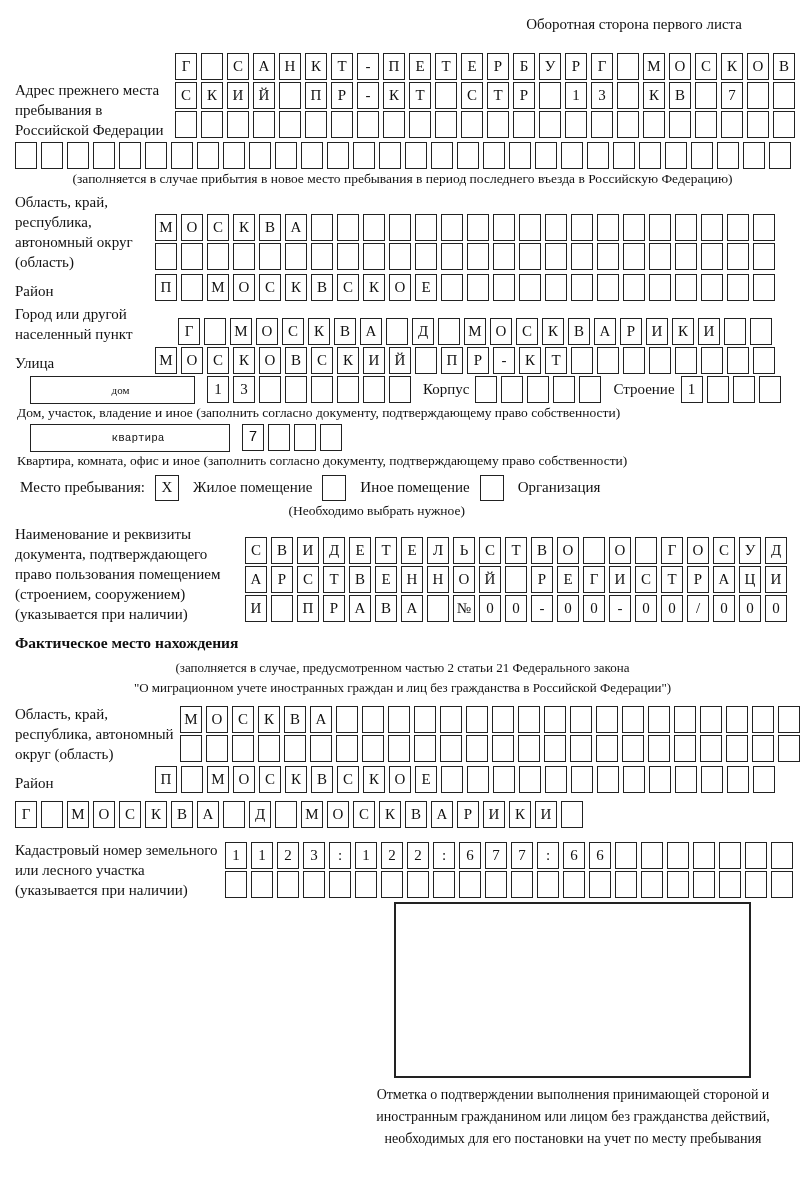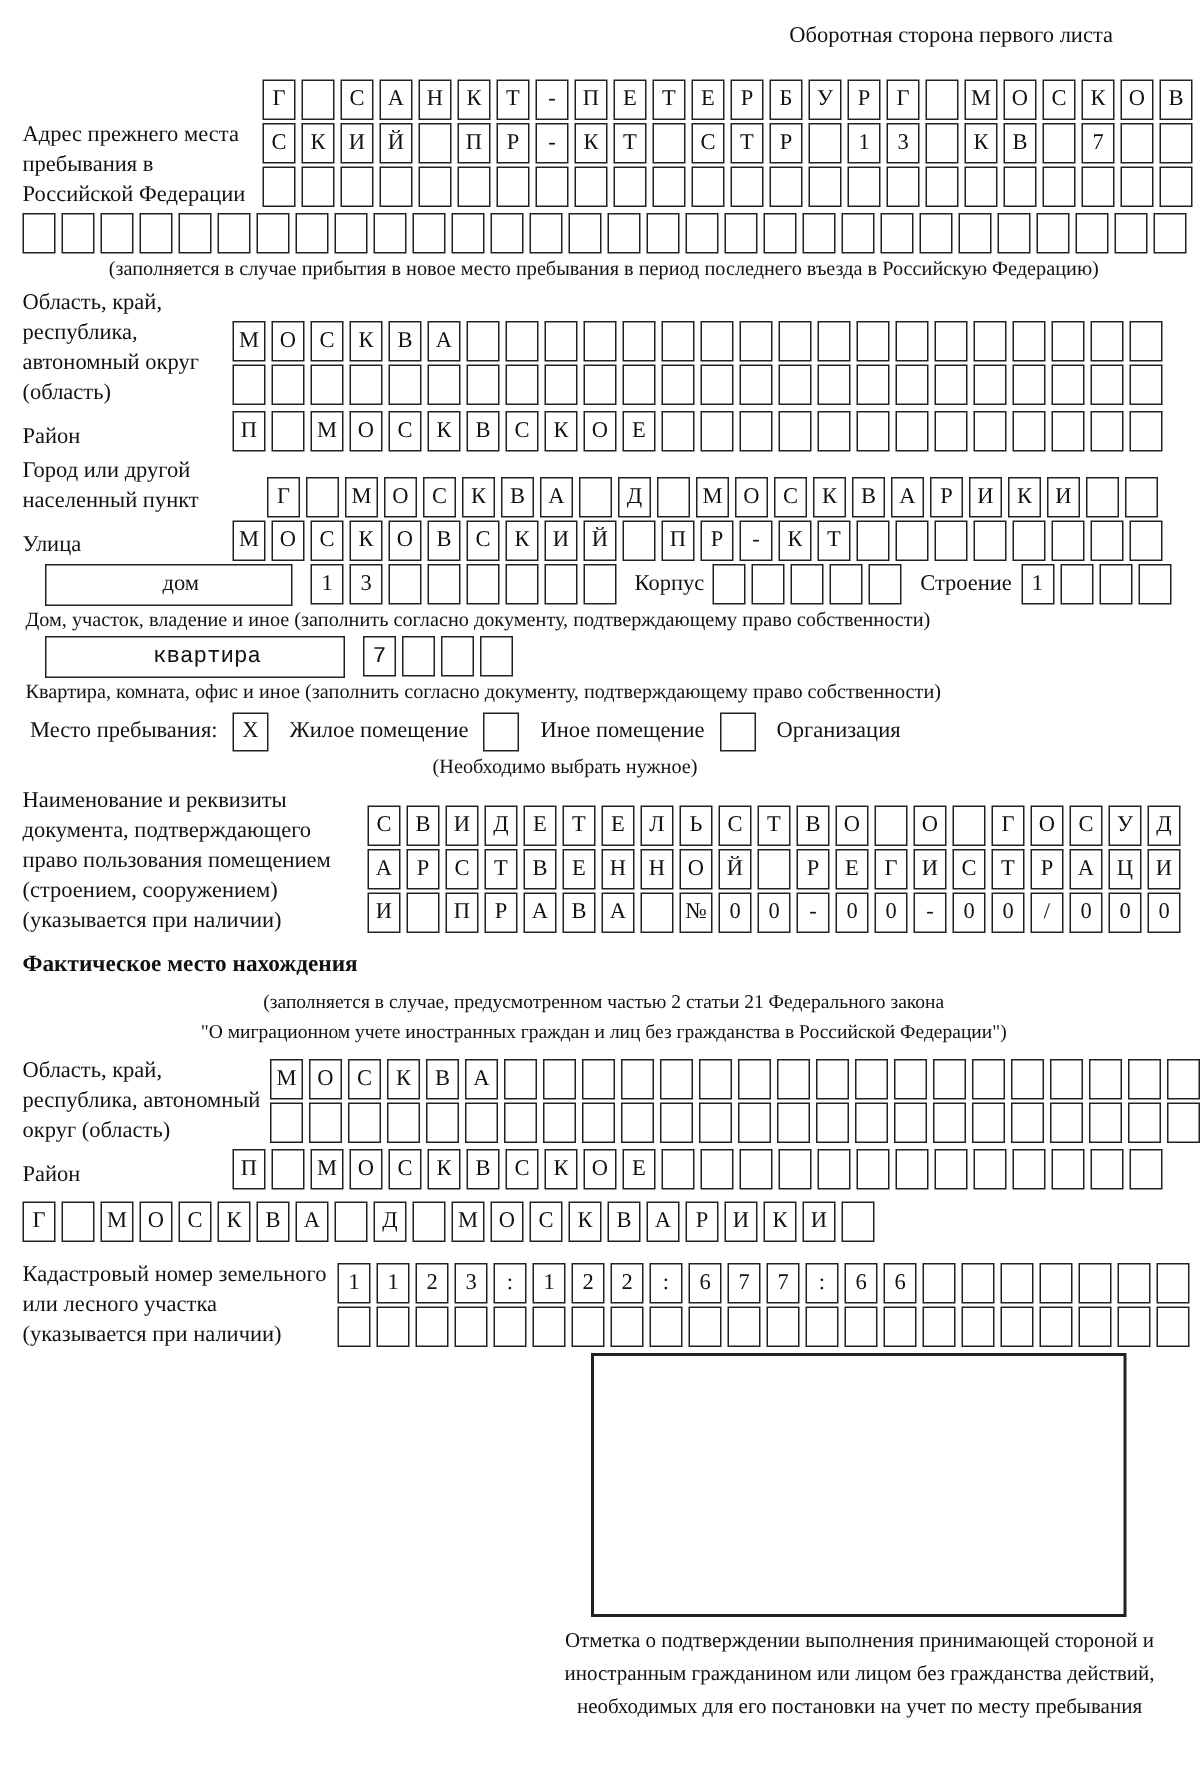--- a/index.html
+++ b/index.html
@@ -28,21 +28,21 @@
     display:flex; align-items:center; justify-content:center;
     font-size:15px; line-height:1;
   }
   .fullrow{margin-top:2px;}
   .caption{ font-size:13.5px; text-align:center; margin:2px 0 4px 0;}
   .caption-left{ font-size:13.5px; margin:1px 0 3px 2px;}
   .sec-title{ text-align:center; font-weight:bold; font-size:15.5px; margin:5px 0 5px 0;}
   .labelbox{
     box-sizing:border-box; border:1.5px solid #222; height:28px;
     display:flex; align-items:center; justify-content:center;
-    font-size:15px;
+    font-size:11px;
     padding-left:16px;
   }
   .domrow{ display:flex; align-items:center; margin:2px 0 1px 15px;}
   .domrow .labelbox{width:165px; margin-right:12px;}
   .kvrow{ display:flex; align-items:center; margin:3px 0 1px 15px;font-family:Liberation Mono, monospace;}
   .kvrow .labelbox{width:200px; margin-right:12px;}
   .inl{ margin:0 6px 0 8px; white-space:nowrap;}
   .chkrow{ display:flex; align-items:center; margin:6px 0 2px 5px;}
   .chk{
     box-sizing:border-box; width:24px; height:26px; border:1.5px solid #222;

